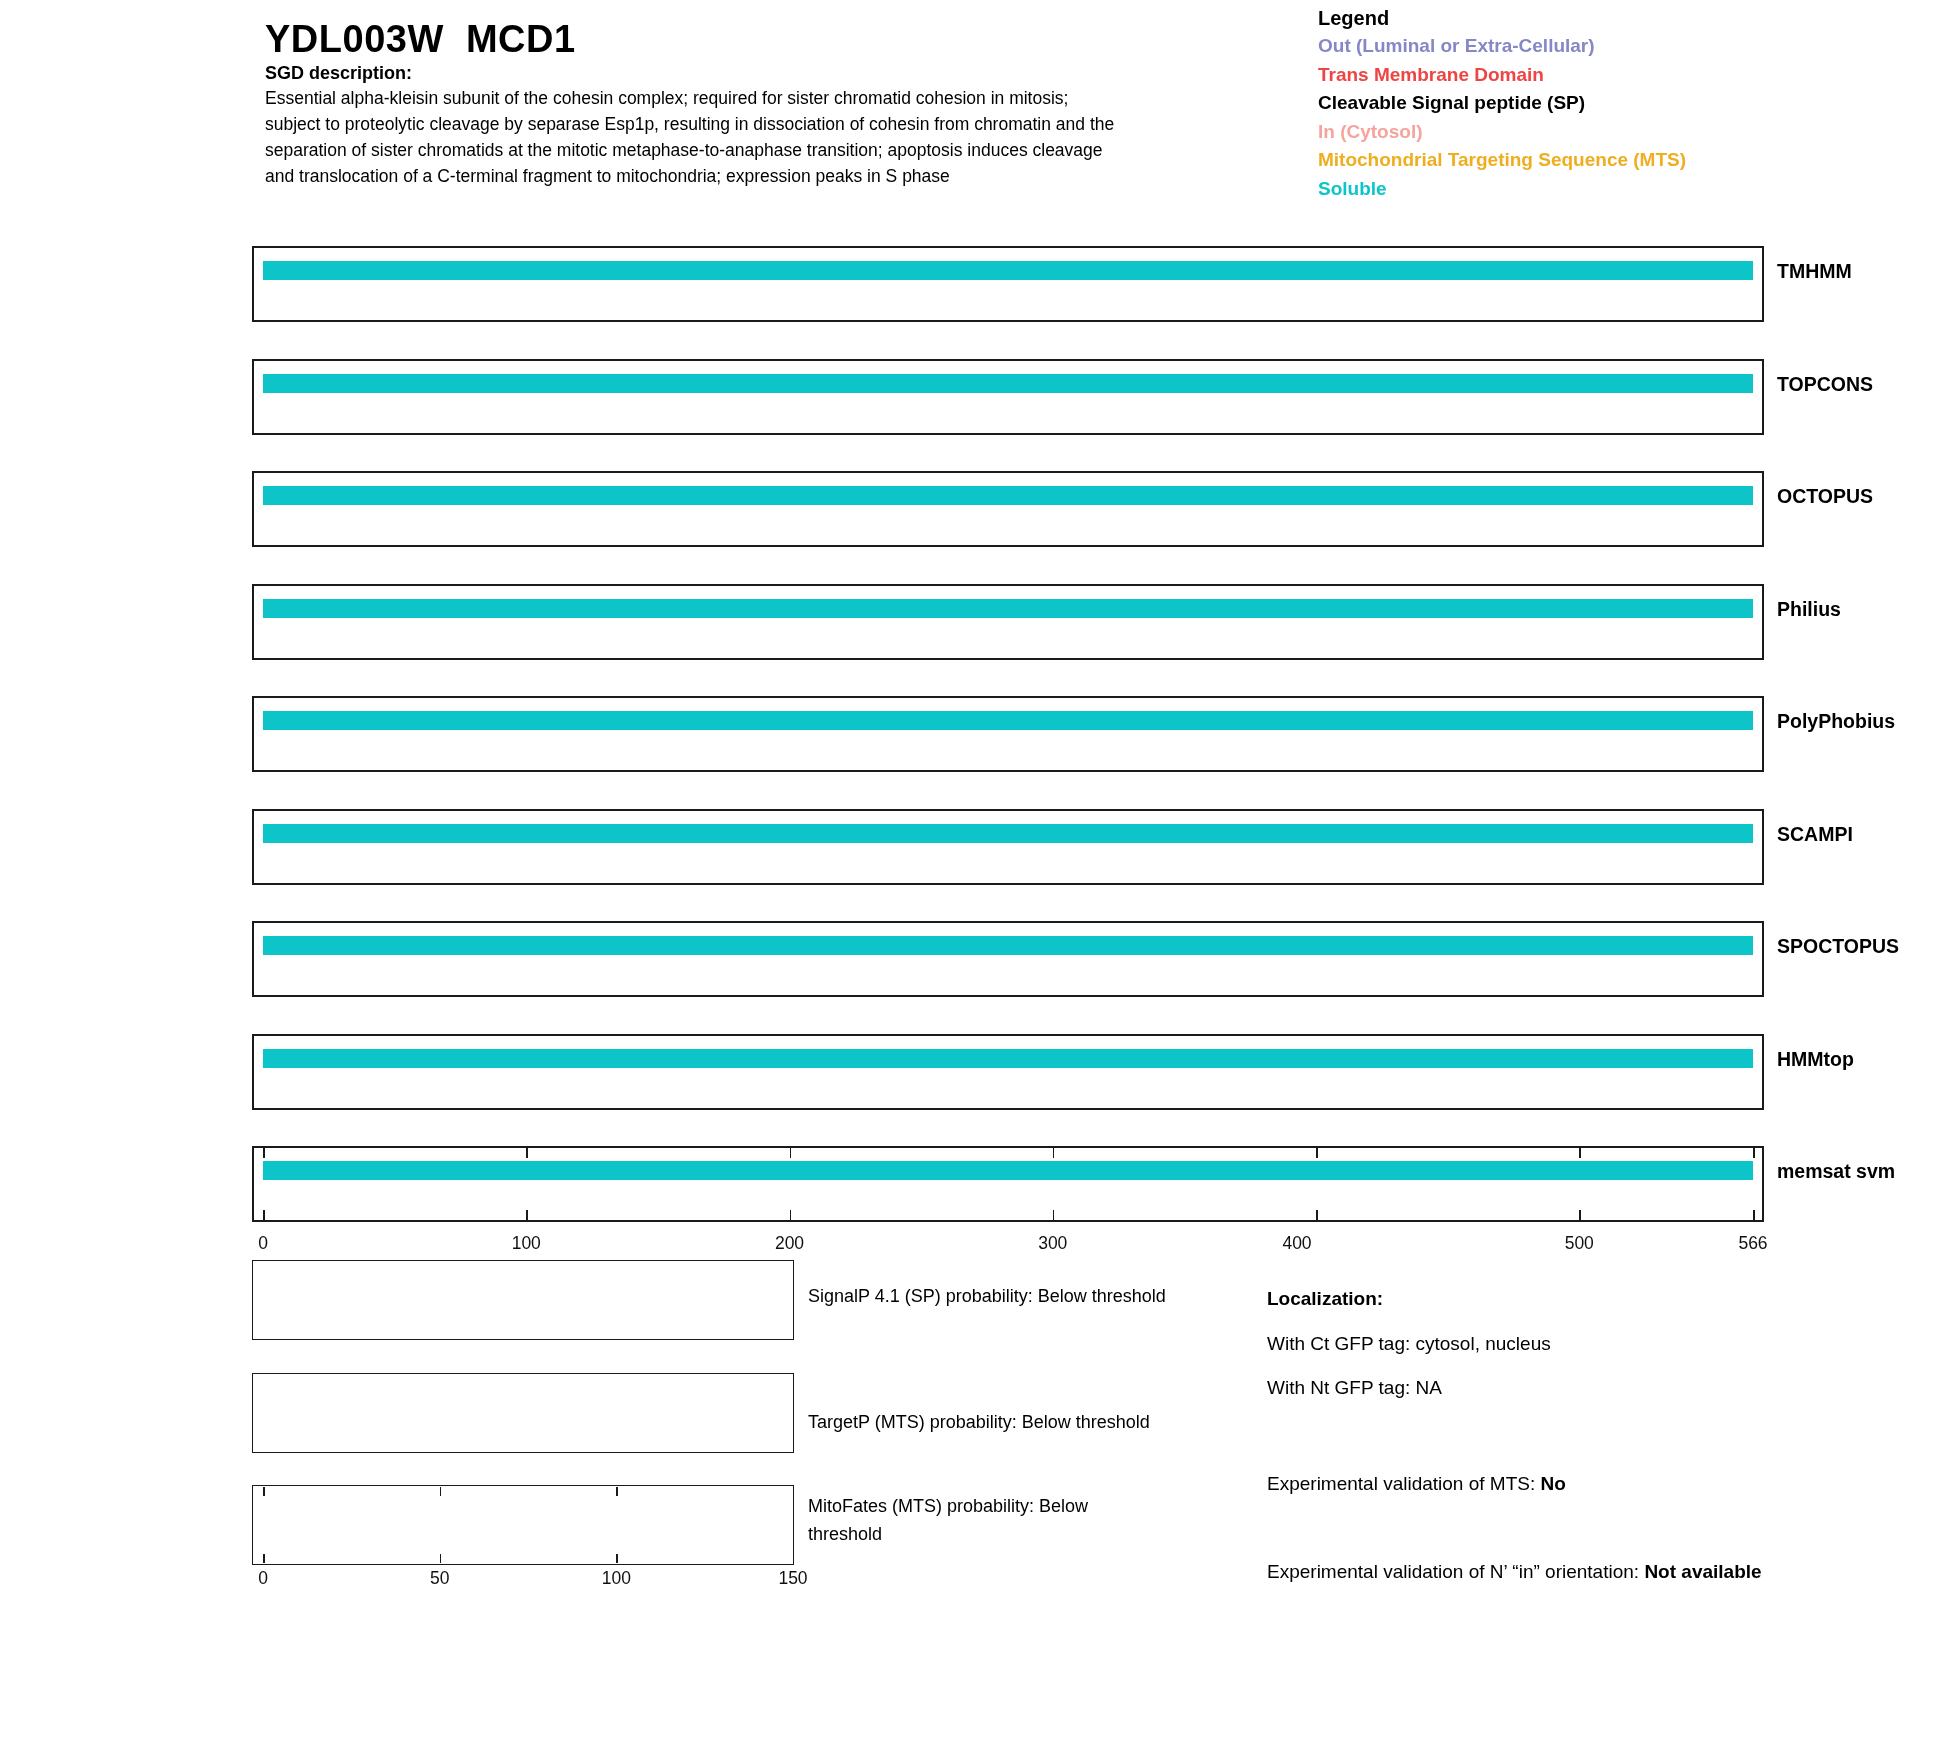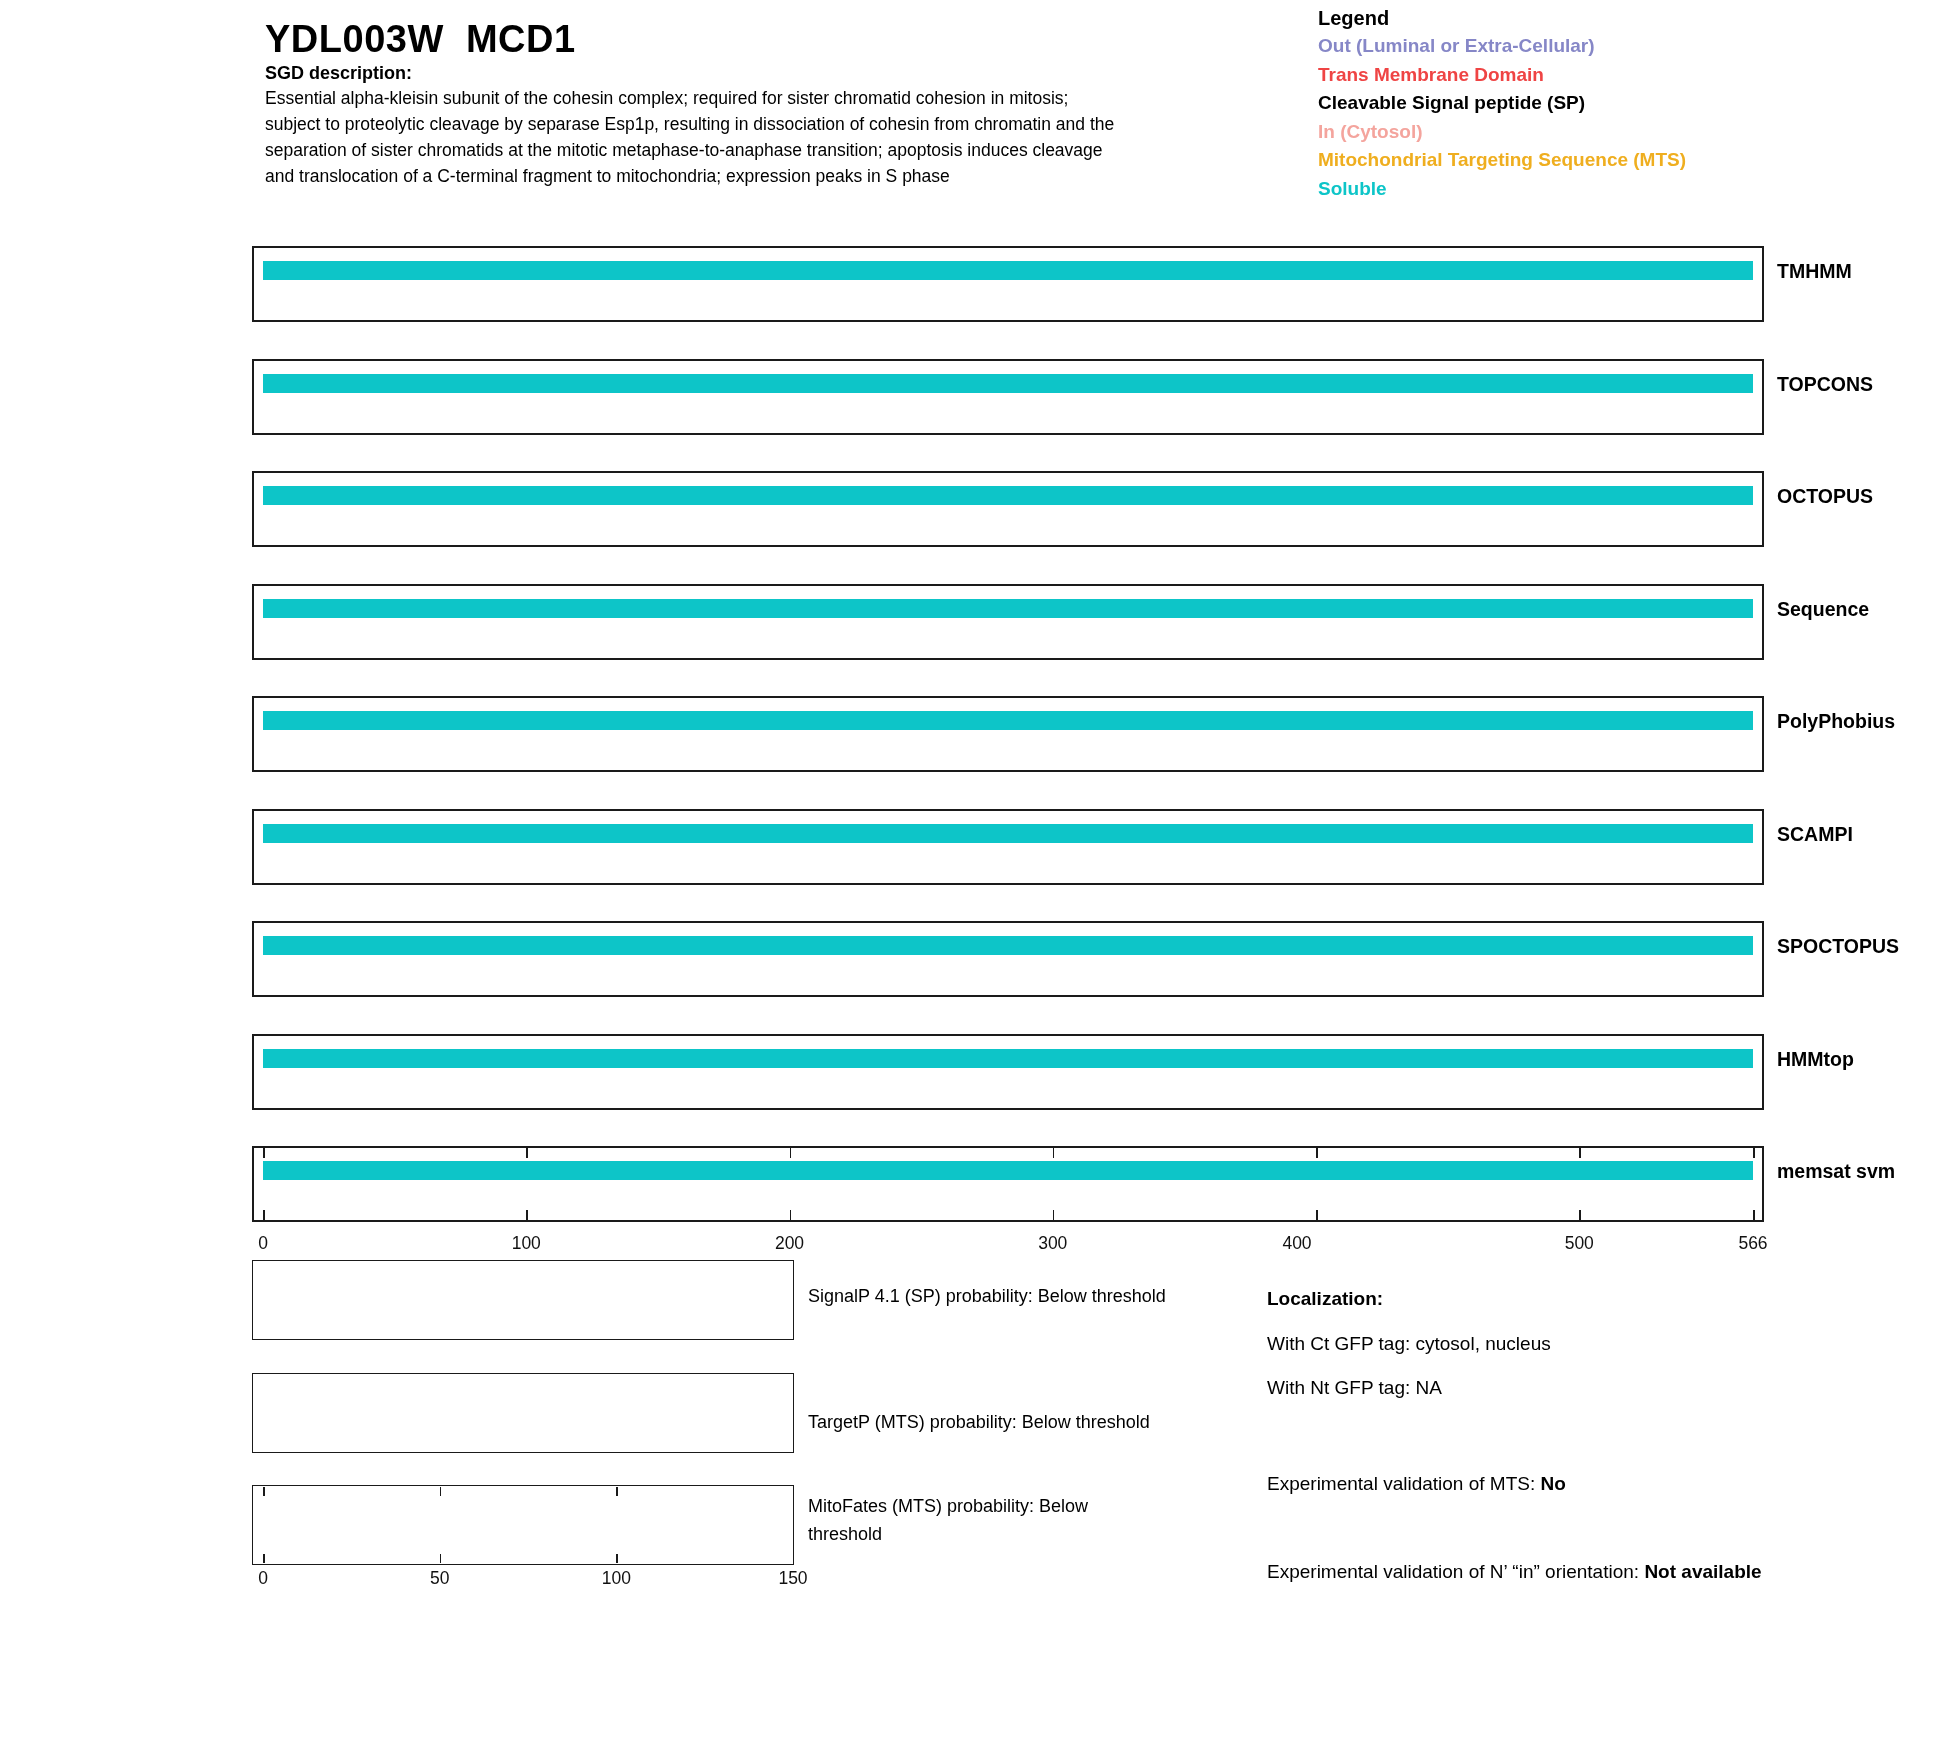--- a/index.html
+++ b/index.html
@@ -68,21 +68,21 @@
         <div class="abs track-label" style="left:1777px;top:372.5px;">TOPCONS</div>
       </div>
       <div style="position:absolute;left:0;top:0;">
         <div class="abs track-box" style="left:252px;top:471px;width:1512px;height:76px;"></div>
         <div class="abs track-bar" style="left:263px;top:486px;width:1490px;height:19px;background:#0dc5c8;"></div>
         <div class="abs track-label" style="left:1777px;top:485px;">OCTOPUS</div>
       </div>
       <div style="position:absolute;left:0;top:0;">
         <div class="abs track-box" style="left:252px;top:583.5px;width:1512px;height:76px;"></div>
         <div class="abs track-bar" style="left:263px;top:598.5px;width:1490px;height:19px;background:#0dc5c8;"></div>
-        <div class="abs track-label" style="left:1777px;top:597.5px;">Sequence</div>
+        <div class="abs track-label" style="left:1777px;top:597.5px;">Philius</div>
       </div>
       <div style="position:absolute;left:0;top:0;">
         <div class="abs track-box" style="left:252px;top:696px;width:1512px;height:76px;"></div>
         <div class="abs track-bar" style="left:263px;top:711px;width:1490px;height:19px;background:#0dc5c8;"></div>
         <div class="abs track-label" style="left:1777px;top:710px;">PolyPhobius</div>
       </div>
       <div style="position:absolute;left:0;top:0;">
         <div class="abs track-box" style="left:252px;top:808.5px;width:1512px;height:76px;"></div>
         <div class="abs track-bar" style="left:263px;top:823.5px;width:1490px;height:19px;background:#0dc5c8;"></div>
         <div class="abs track-label" style="left:1777px;top:822.5px;">SCAMPI</div>

